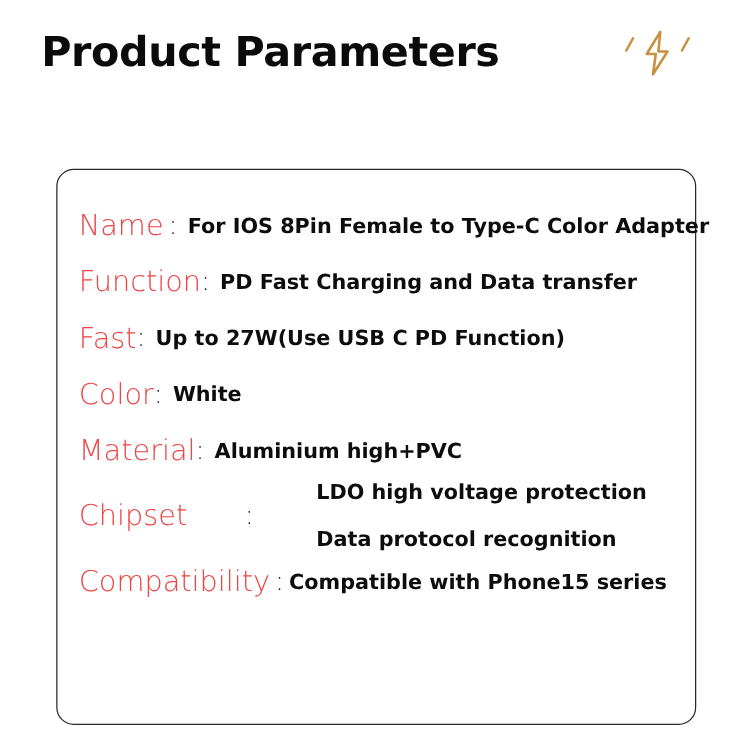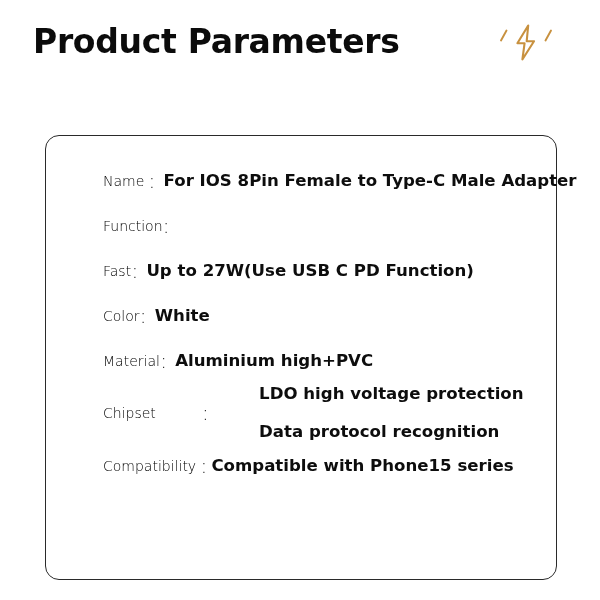--- a/index.html
+++ b/index.html
@@ -76,27 +76,26 @@
     min-height: 45px;
     padding: 0;
   }
   .spec-row.two-line {
     min-height: 58px;
     gap: 21px;
   }
 
   .spec-label {
     font-family: "DejaVu Sans", sans-serif;
-    font-size: 14px;
+    font-size: 23px;
     font-weight: 300;
-    color: #000000;
+    color: #ef4444;
     line-height: 26px;
     white-space: nowrap;
     flex: 0 0 auto;
-    margin-left: 40px;
   }
   .spec-colon {
     font-family: "DejaVu Sans", sans-serif;
     font-size: 21.5px;
     font-weight: 300;
     color: #1b1b1b;
     line-height: 26px;
     flex: 0 0 auto;
   }
   .gap-tight { width: 4px; flex: 0 0 auto; }
@@ -138,27 +137,28 @@
 </div>
 
 <div class="spec-card">
   <div class="spec-list">
 
     <div class="spec-row">
       <span class="spec-label">Name</span>
       <span class="gap-tight"></span>
       <span class="spec-colon">:</span>
       <span class="gap-wide"></span>
-      <span class="spec-value">For IOS 8Pin Female to Type-C Male Adapter</span>
+      <span class="spec-value">For IOS 8Pin Female to Type-C Color Adapter</span>
     </div>
 
     <div class="spec-row">
       <span class="spec-label">Function</span>
       <span class="spec-colon">:</span>
       <span class="gap-wide"></span>
+      <span class="spec-value">PD Fast Charging and Data transfer</span>
     </div>
 
     <div class="spec-row">
       <span class="spec-label">Fast</span>
       <span class="spec-colon">:</span>
       <span class="gap-wide"></span>
       <span class="spec-value">Up to 27W(Use USB C PD Function)</span>
     </div>
 
     <div class="spec-row">

